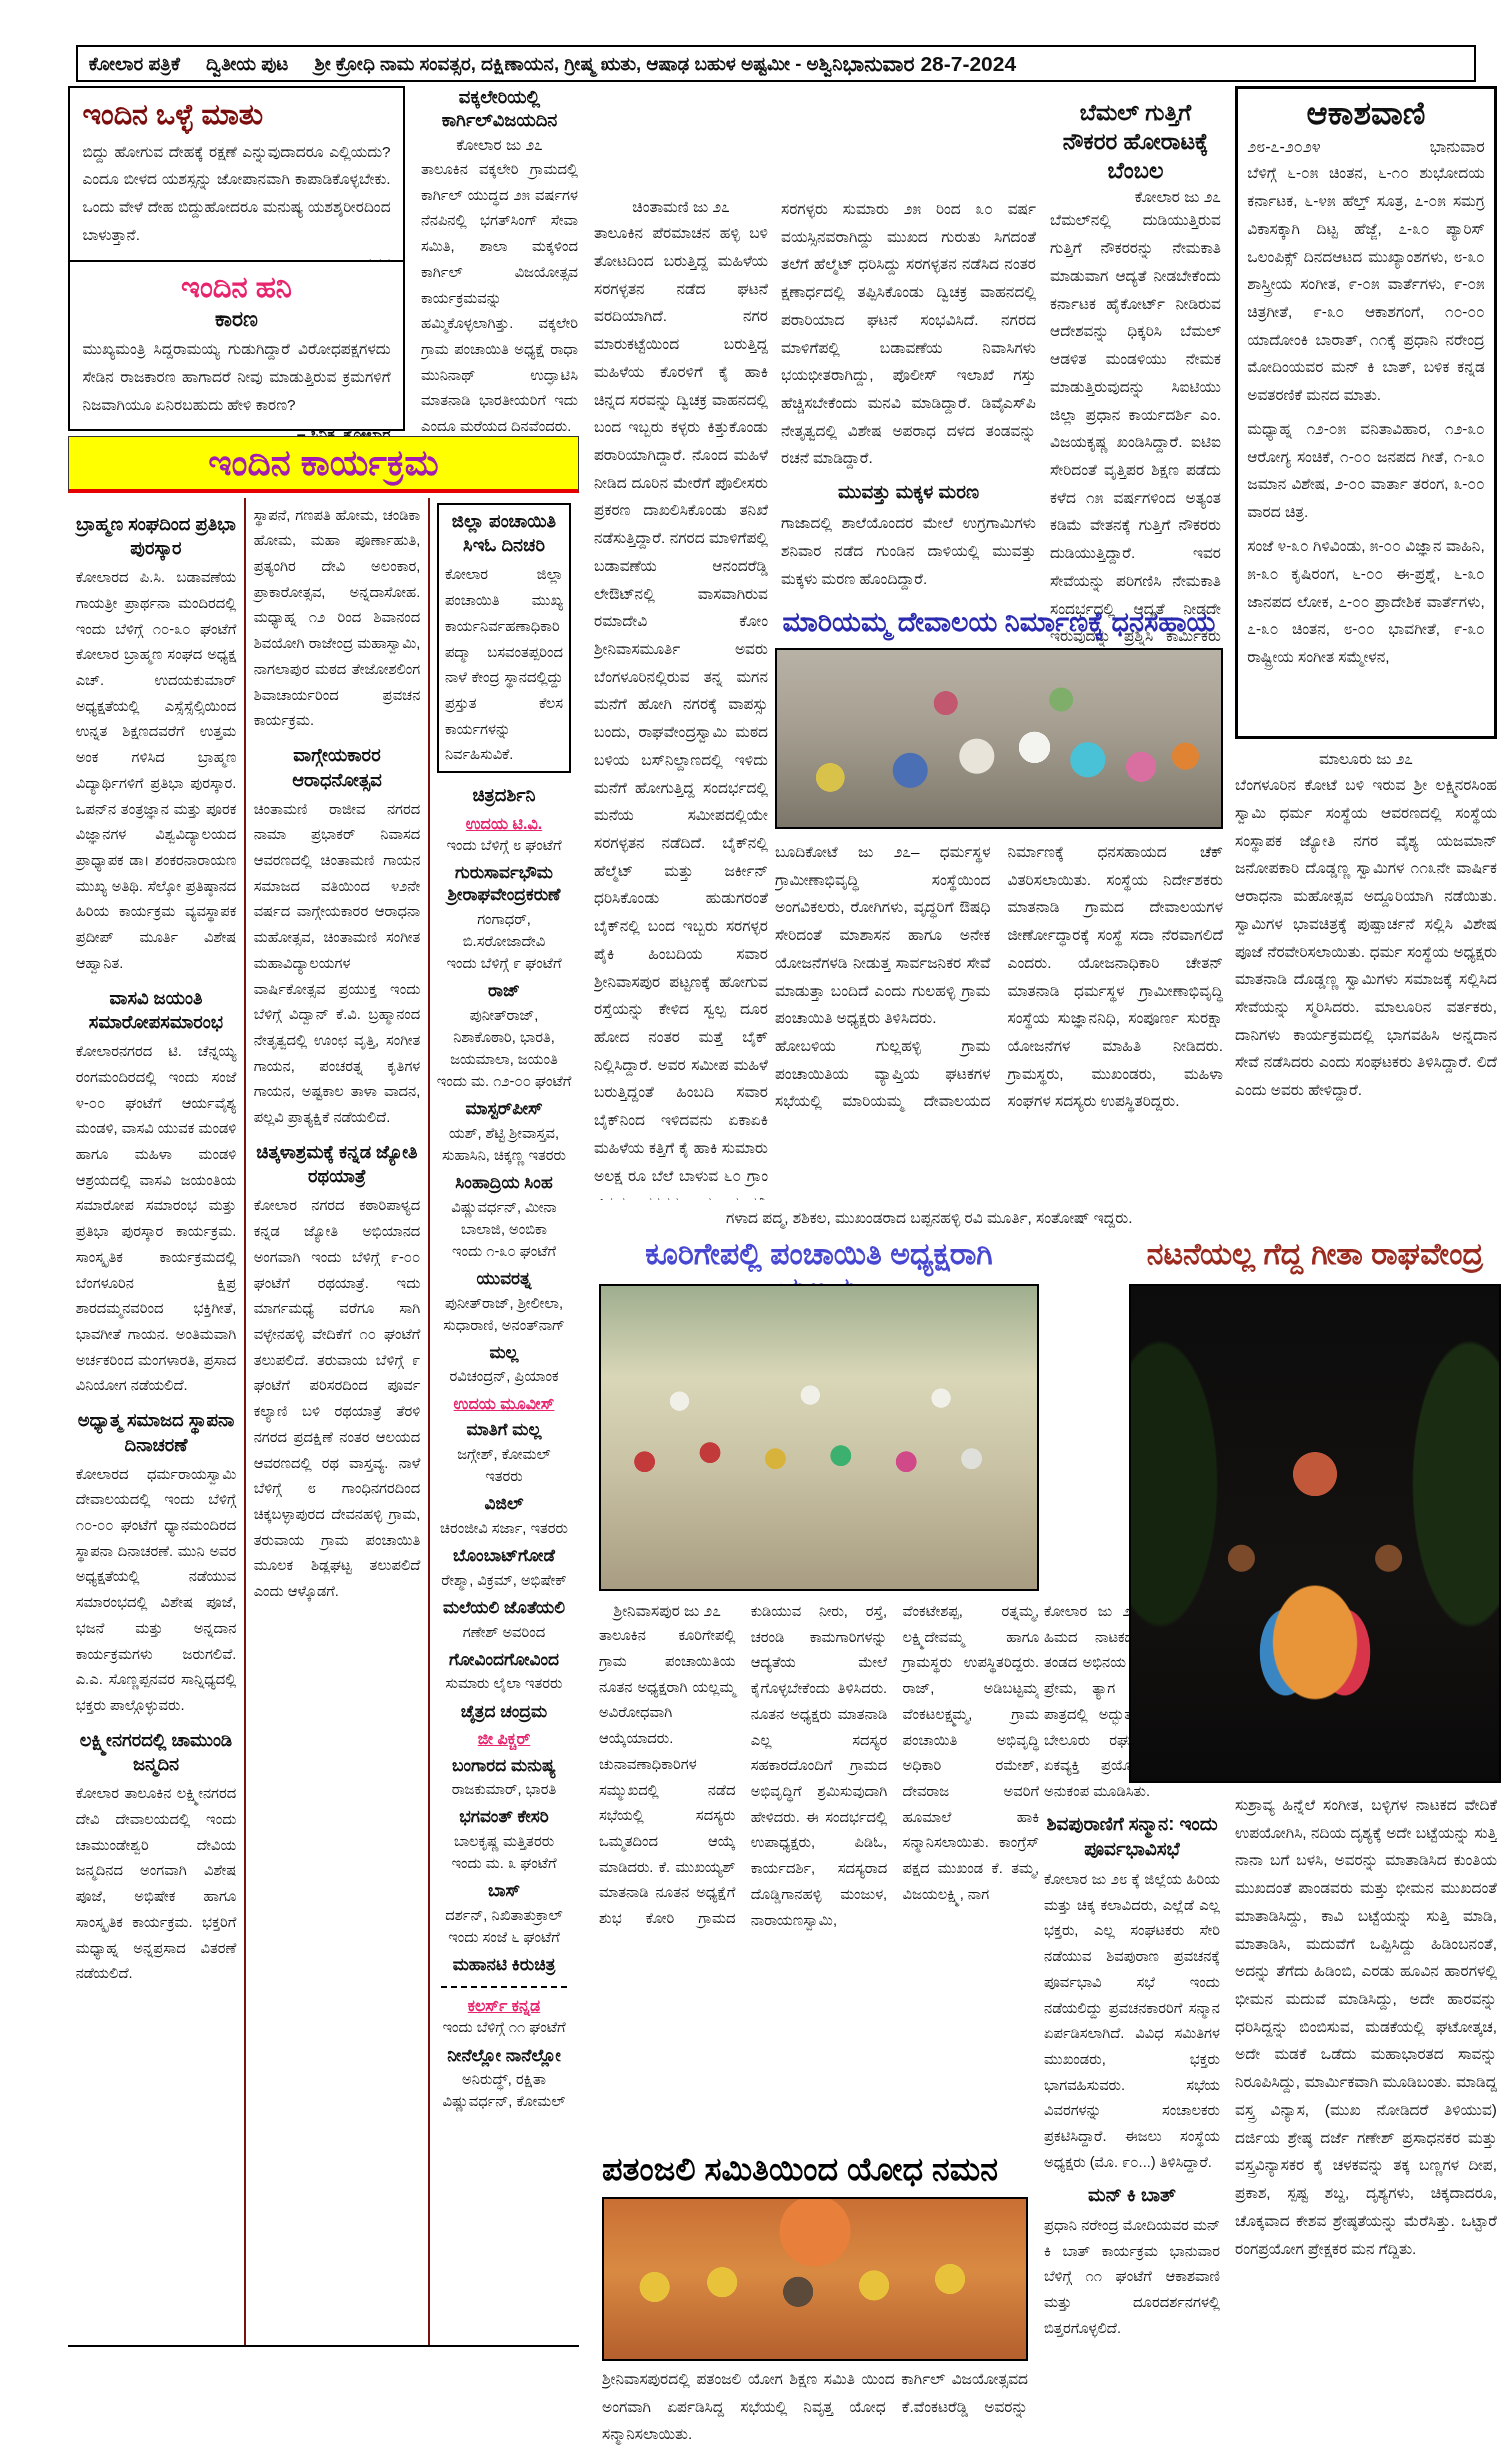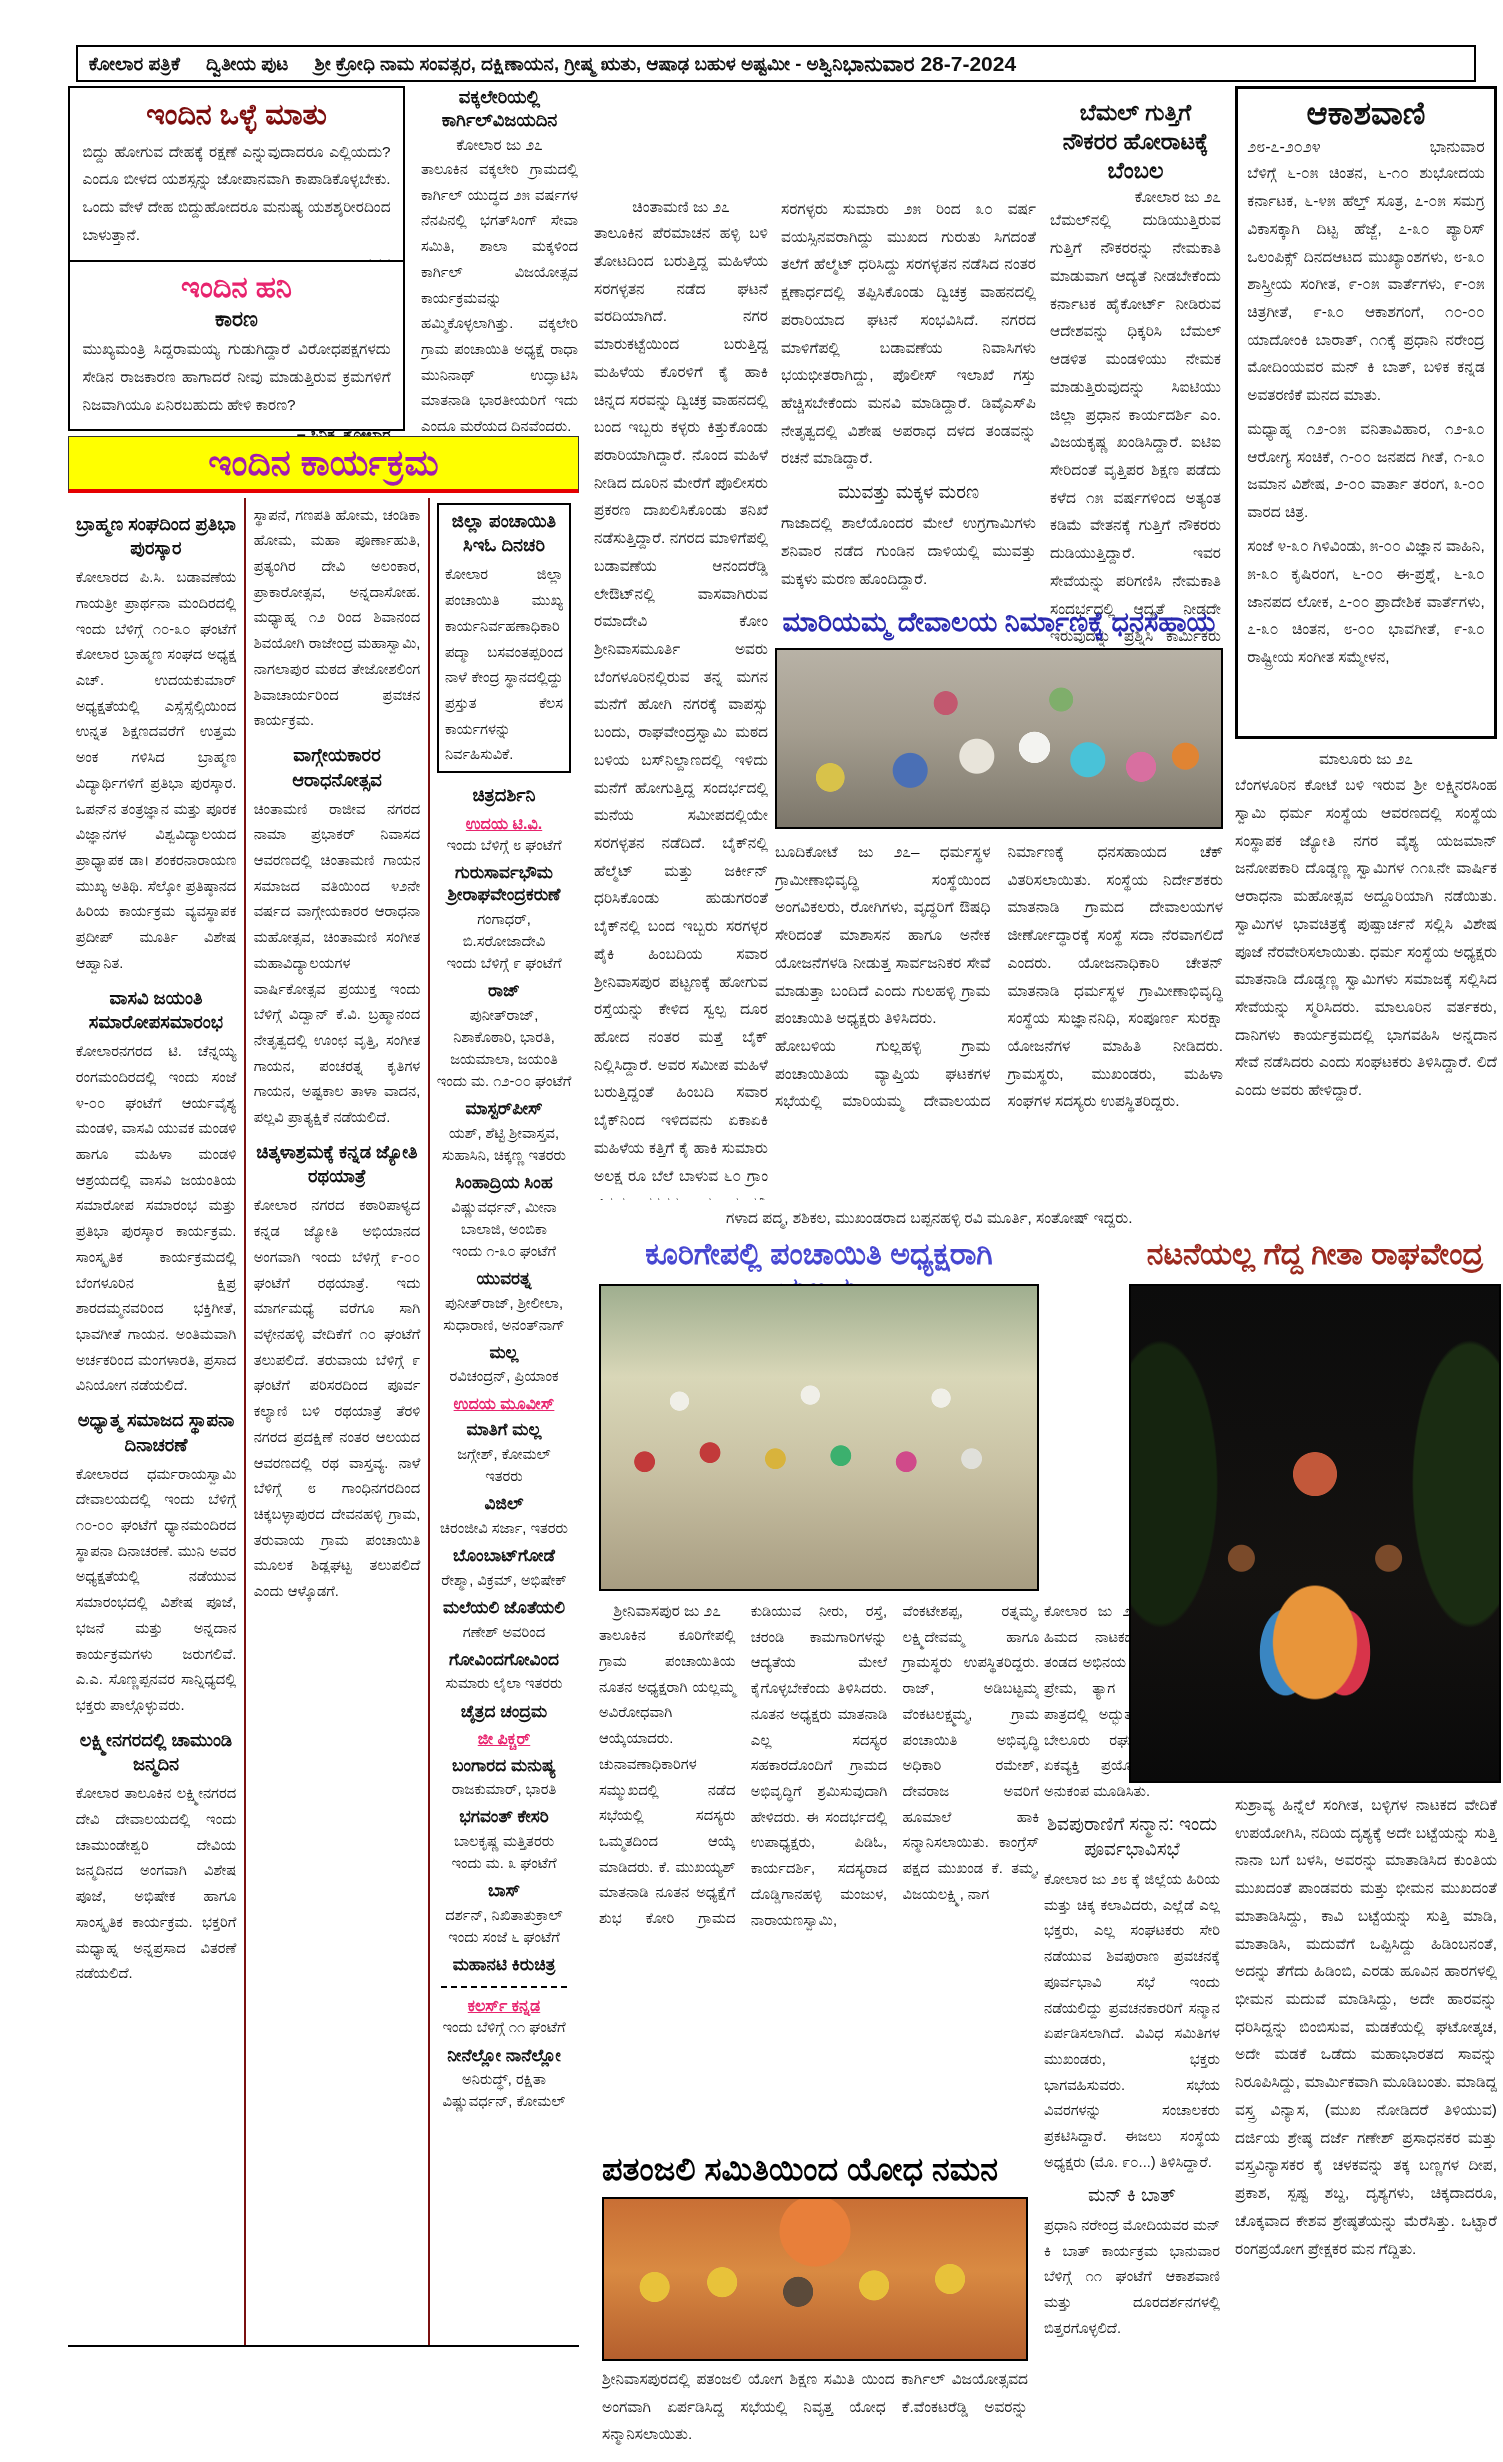--- a/index.html
+++ b/index.html
@@ -9,28 +9,28 @@
   
   #masthead{left:76px;top:45px;width:1400px;height:37px;border:2.3px solid #000;
             display:flex;align-items:center;padding:0 10.8px;box-sizing:border-box;}
   #masthead .lft{display:flex;gap:26px;align-items:baseline;font-weight:bold;font-size:18.5px;white-space:nowrap;}
   #masthead .date{font-weight:bold;font-size:21px;white-space:nowrap;}
   
   .bodytx{font-size:15.4px;line-height:1.8;text-align:justify;}
   .bodytx.small{font-size:14.7px;line-height:1.75;}
   .dateline{text-align:center;font-size:15.4px;margin:3.1px 0;}
   .dl-right{text-align:right;font-size:15.4px;}
-  .subhead{font-weight:normal;text-align:center;font-size:18.5px;line-height:1.35;margin:7.7px 0 4.6px 0;}
+  .subhead{font-weight:bold;text-align:center;font-size:18.5px;line-height:1.35;margin:7.7px 0 4.6px 0;}
   .attrib{text-align:right;font-weight:bold;font-size:16px;margin-top:7.7px;}
   .clip{overflow:hidden;}
   
   #goodword{left:68px;top:86px;width:337px;height:345px;border:2.3px solid #000;box-sizing:border-box;}
   #goodword .sec1{padding:7.7px 12.4px 4.6px 12.4px;border-bottom:2.3px solid #000;height:174px;box-sizing:border-box;}
   #goodword .sec2{padding:6.2px 12.4px;}
-  .t-maroon{color:#7c0d0d;font-weight:bold;font-size:28.6px;text-align:center;line-height:1.2;margin:1.5px 0 6.2px 0;}
+  .t-maroon{color:#7c0d0d;font-weight:bold;font-size:28.6px;text-align:left;line-height:1.2;margin:1.5px 0 6.2px 0;}
   .t-pink{color:#e8246e;font-weight:bold;font-size:29px;text-align:center;margin:3.1px 0 1.5px 0;}
   .t-karana{font-weight:bold;font-size:21px;text-align:center;margin:1.5px 0 4.6px 0;}
   #kargilcol{left:421px;top:86px;width:157px;height:345px;}
   #kargilcol .hd{font-weight:bold;font-size:18px;text-align:center;line-height:1.3;margin-bottom:3.1px;}
   
   #banner{left:68px;top:436px;width:511px;height:57px;background:#ffff00;border:1.5px solid #333;
           border-bottom:4.6px solid #e60000;box-sizing:border-box;display:flex;align-items:center;justify-content:center;}
   #banner .tt{font-weight:bold;font-size:36px;color:#a21caf;}
   
   #lowleft{left:68px;top:498px;width:511px;height:1849px;border-bottom:2.3px solid #000;box-sizing:border-box;}

